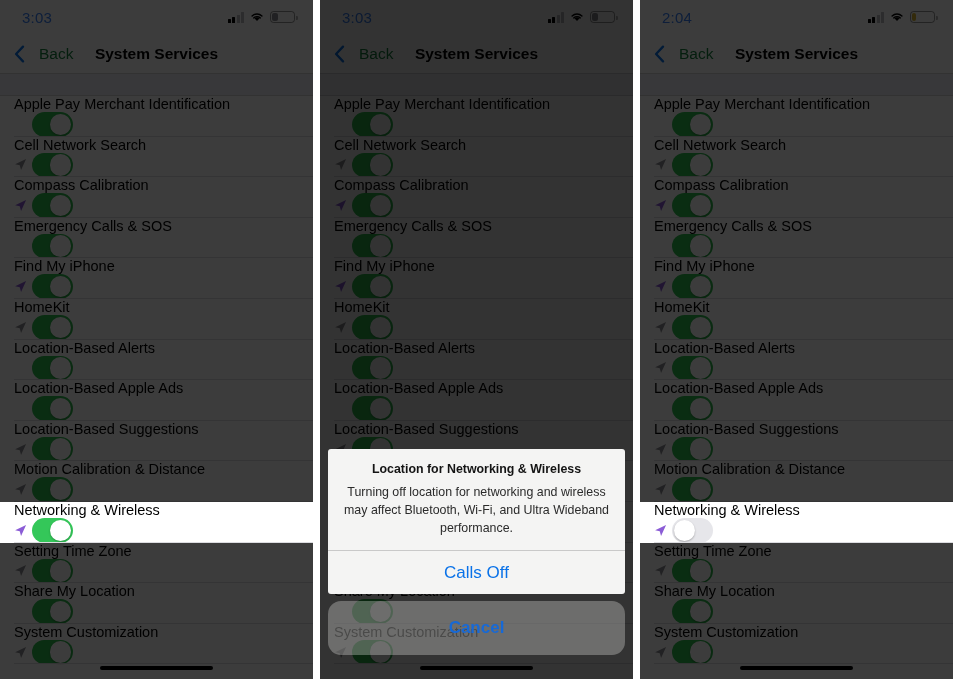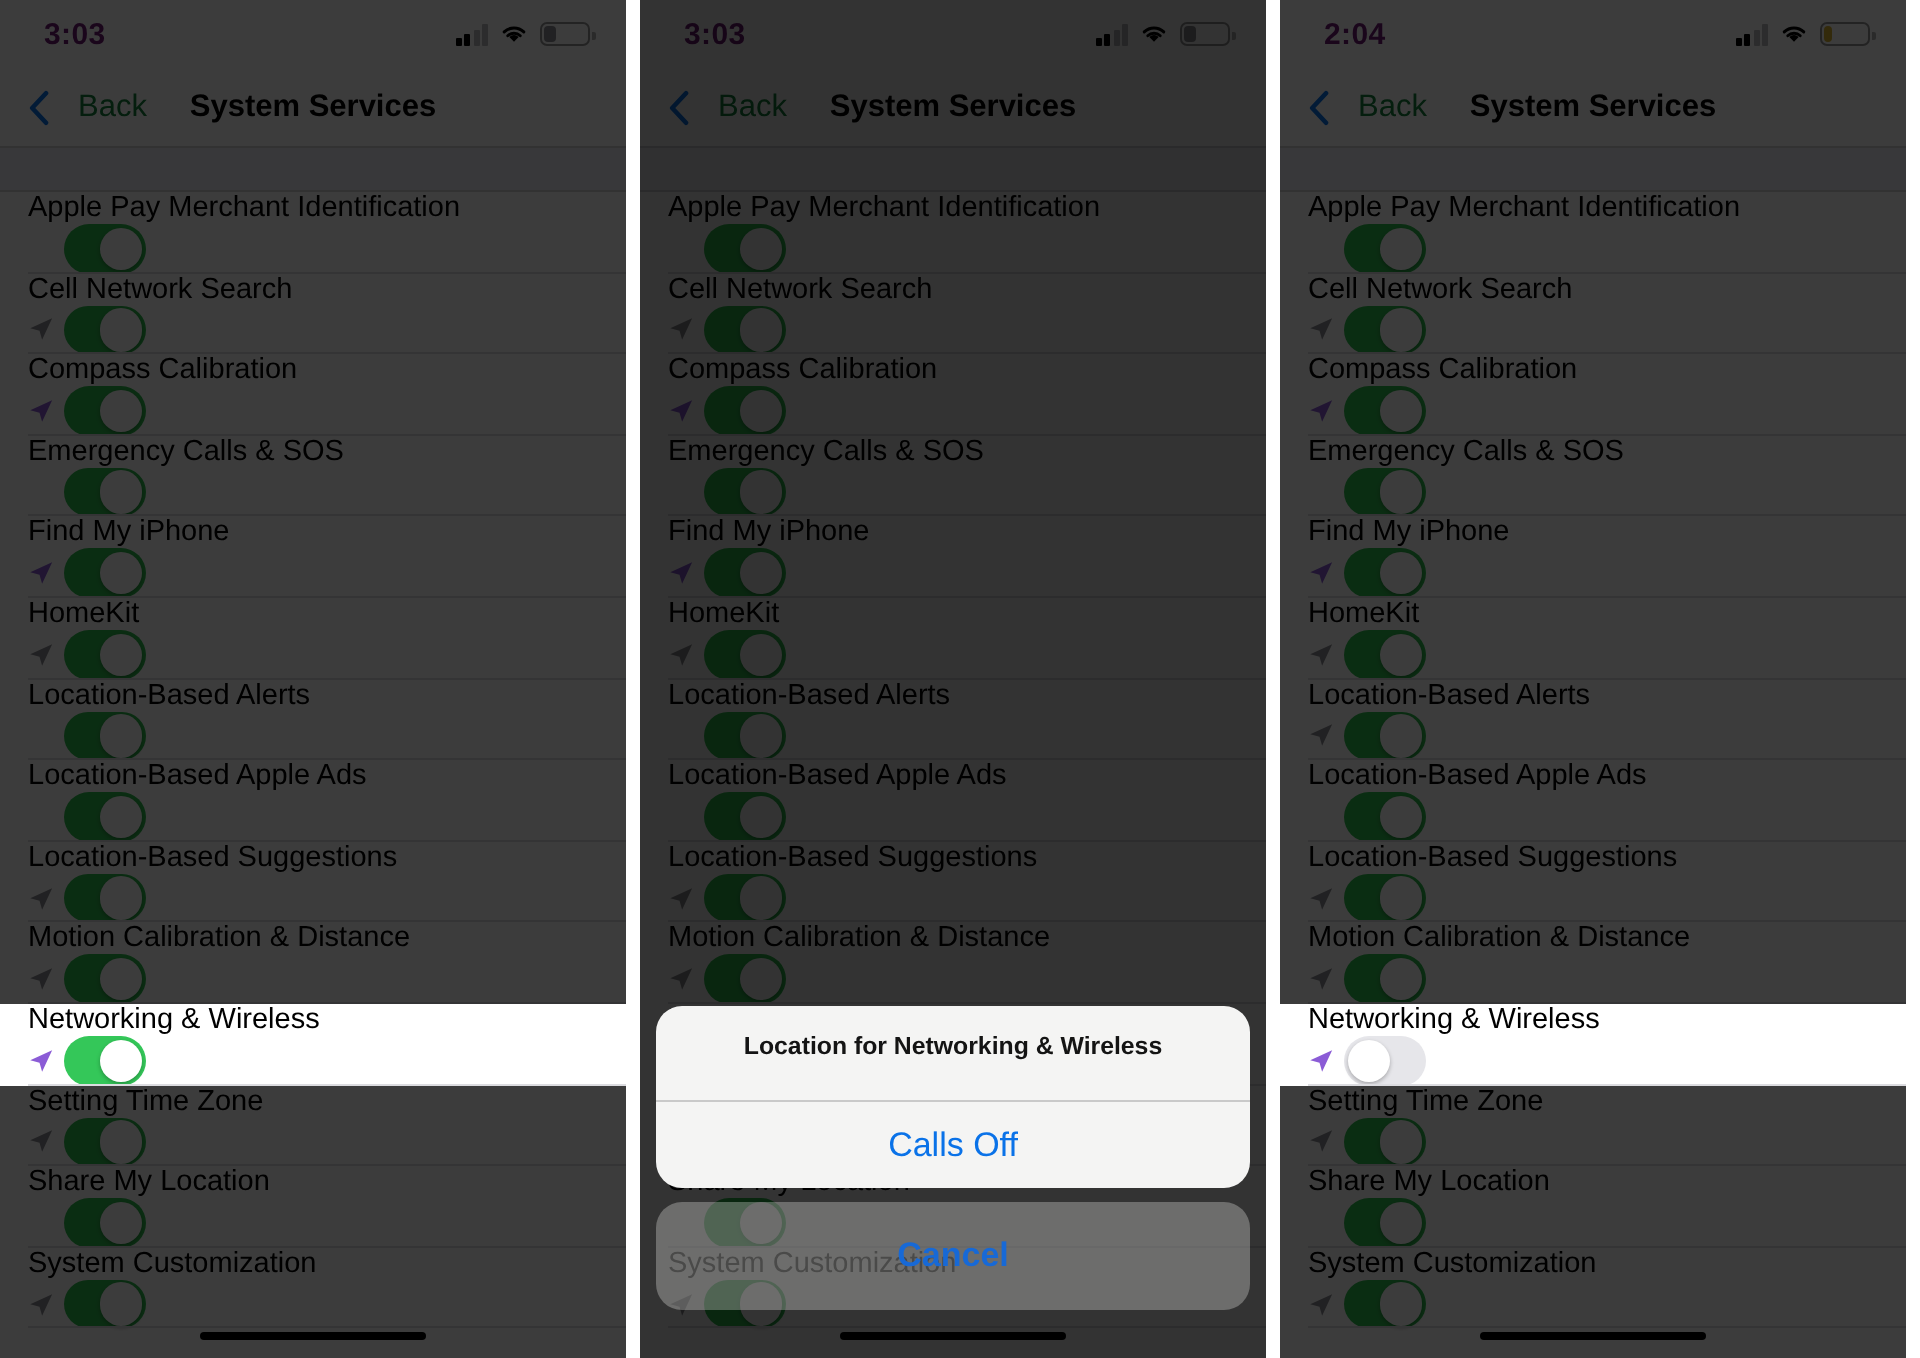--- a/index.html
+++ b/index.html
@@ -48,22 +48,22 @@
     position: relative;
     height: 34px;
     display: flex;
     align-items: center;
     justify-content: space-between;
     padding: 0 18px 0 22px;
     background: #ffffff;
   }
   .status-time {
     font-size: 15px;
-    font-weight: 700;
-    color: #701a75;
+    font-weight: 400;
+    color: #3b82f6;
     letter-spacing: 0.2px;
   }
   .status-icons {
     display: flex;
     align-items: center;
     gap: 5px;
   }
   .sig-bars { display: flex; align-items: flex-end; gap: 1.5px; height: 11px; }
   .sig-bars i { display:block; width: 3px; background: #000; border-radius: 0.5px; }
   .sig-bars i:nth-child(1){ height: 4px; }
@@ -209,21 +209,21 @@
     left: 0; right: 0; bottom: 0;
     z-index: 20;
     display: flex;
     flex-direction: column;
     align-items: center;
     padding: 0 8px 10px 8px;
   }
   .alert-box {
     width: 100%;
     background: #f4f4f3;
-    border-radius: 13px;
+    border-radius: 3px;
     overflow: hidden;
     backdrop-filter: blur(6px);
   }
   .alert-head {
     padding: 13px 16px 12px 16px;
     text-align: center;
   }
   .alert-title {
     font-size: 12.4px;
     font-weight: 700;
@@ -659,20 +659,21 @@
             </span>
             <span class="row-sep"></span>
           </div>
         </div>
       </div>
       <div class="dimmer"></div>
       <div class="alert-layer">
         <div class="alert-box">
           <div class="alert-head">
             <div class="alert-title">Location for Networking &amp; Wireless</div>
+            <div class="alert-msg">Turning off location for networking and wireless may affect Bluetooth, Wi-Fi, and Ultra Wideband performance.</div>
           </div>
           <div class="alert-divider"></div>
           <div class="alert-action" style="color:#0a72e8">Calls Off</div>
         </div>
         <div class="alert-cancel-box">
           <span class="alert-cancel-label">Cancel</span>
         </div>
         <div class="alert-spacer"></div>
       </div>
       <div class="home-area">

